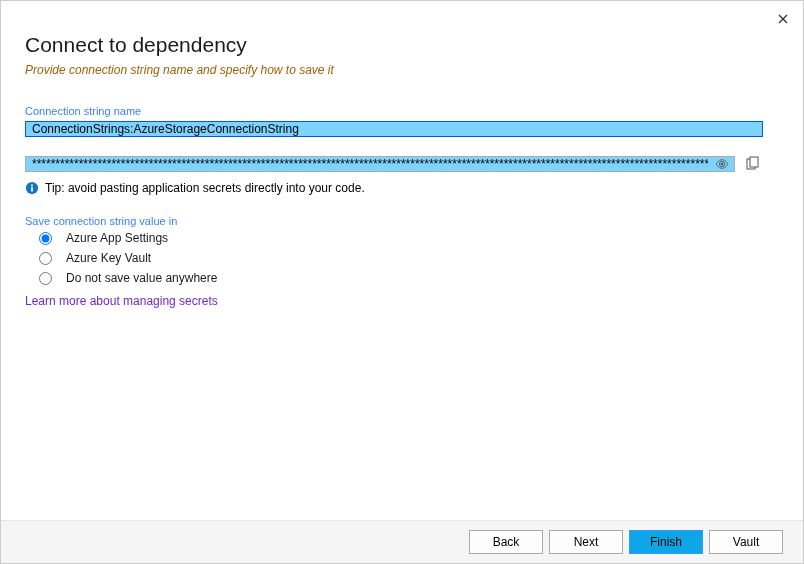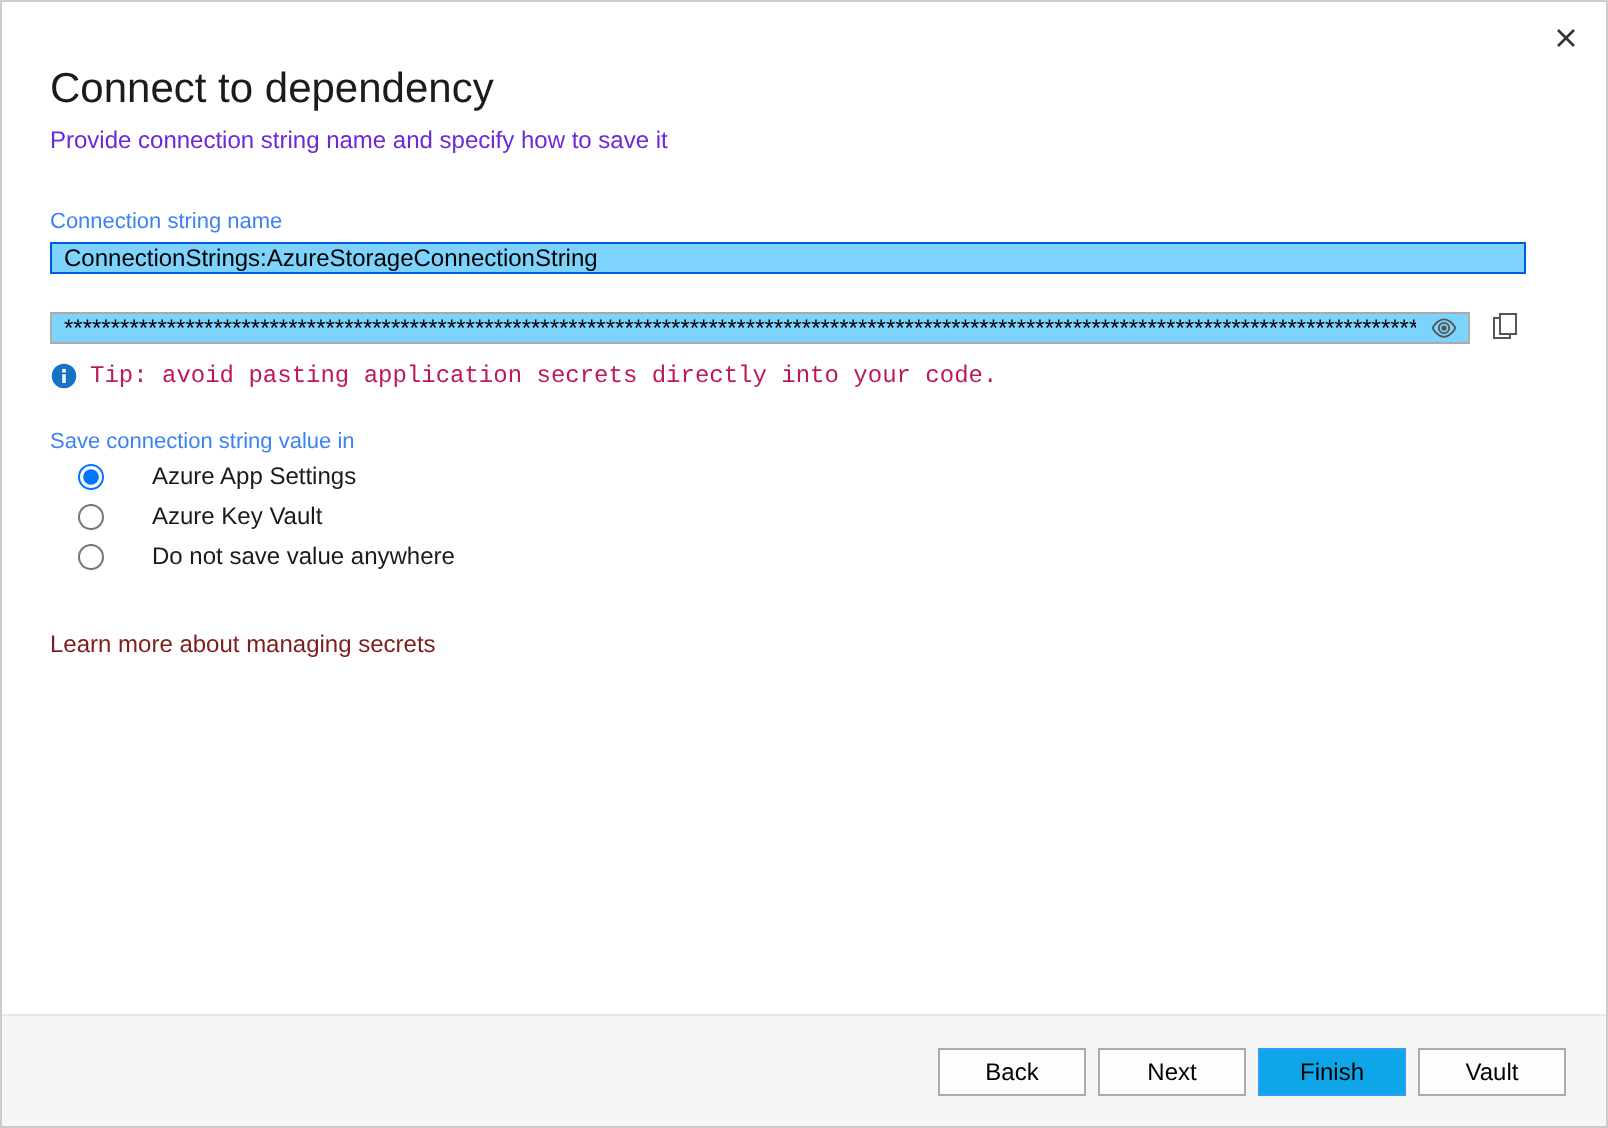--- a/index.html
+++ b/index.html
@@ -30,22 +30,23 @@
       padding: 32px 40px 0 24px;
     }
     .title {
       font-size: 21px;
       font-weight: 400;
       color: #1b1b1b;
       margin-bottom: 6px;
     }
     .subtitle {
       font-size: 12px;
-      color: #6d28d9;
+      color: #a16207;
       margin-bottom: 28px;
+      font-style: italic;
     }
     .label {
       font-size: 11px;
       color: #3b82f6;
       margin-bottom: 4px;
       display: block;
     }
     .input-row {
       display: flex;
       align-items: center;
@@ -99,53 +100,52 @@
       margin-top: -10px;
       margin-bottom: 20px;
     }
     .info-icon {
       width: 14px;
       height: 14px;
       flex-shrink: 0;
     }
     .tip-text {
       font-size: 12px;
-      color: #be185d;
-      font-family: Liberation Mono, monospace;
+      color: #000000;
     }
     .radio-group {
       margin-top: 4px;
       margin-left: 14px;
     }
     .radio-row {
       display: flex;
       align-items: center;
-      gap: 24px;
+      gap: 14px;
       margin-bottom: 6px;
       cursor: pointer;
     }
     .radio-row input[type="radio"] {
       width: 13px;
       height: 13px;
       cursor: pointer;
     }
     .radio-row span { font-size: 12px; }
     .link {
-      color: #7f1d1d;
-      font-size: 12px;
-      cursor: pointer;
-      margin-top: 24px;
+      color: #6d28d9;
+      font-size: 12px;
+      cursor: pointer;
+      margin-top: 3px;
       display: inline-block;
     }
     .footer {
       position: absolute;
       bottom: 0;
       left: 0;
       right: 0;
-      height: 56px;
+      height: 43px;
       background: #f5f5f5;
       border-top: 1px solid #e6e6e6;
       display: flex;
       align-items: center;
       justify-content: flex-end;
       padding-right: 20px;
       gap: 6px;
     }
     .btn {
       min-width: 74px;

